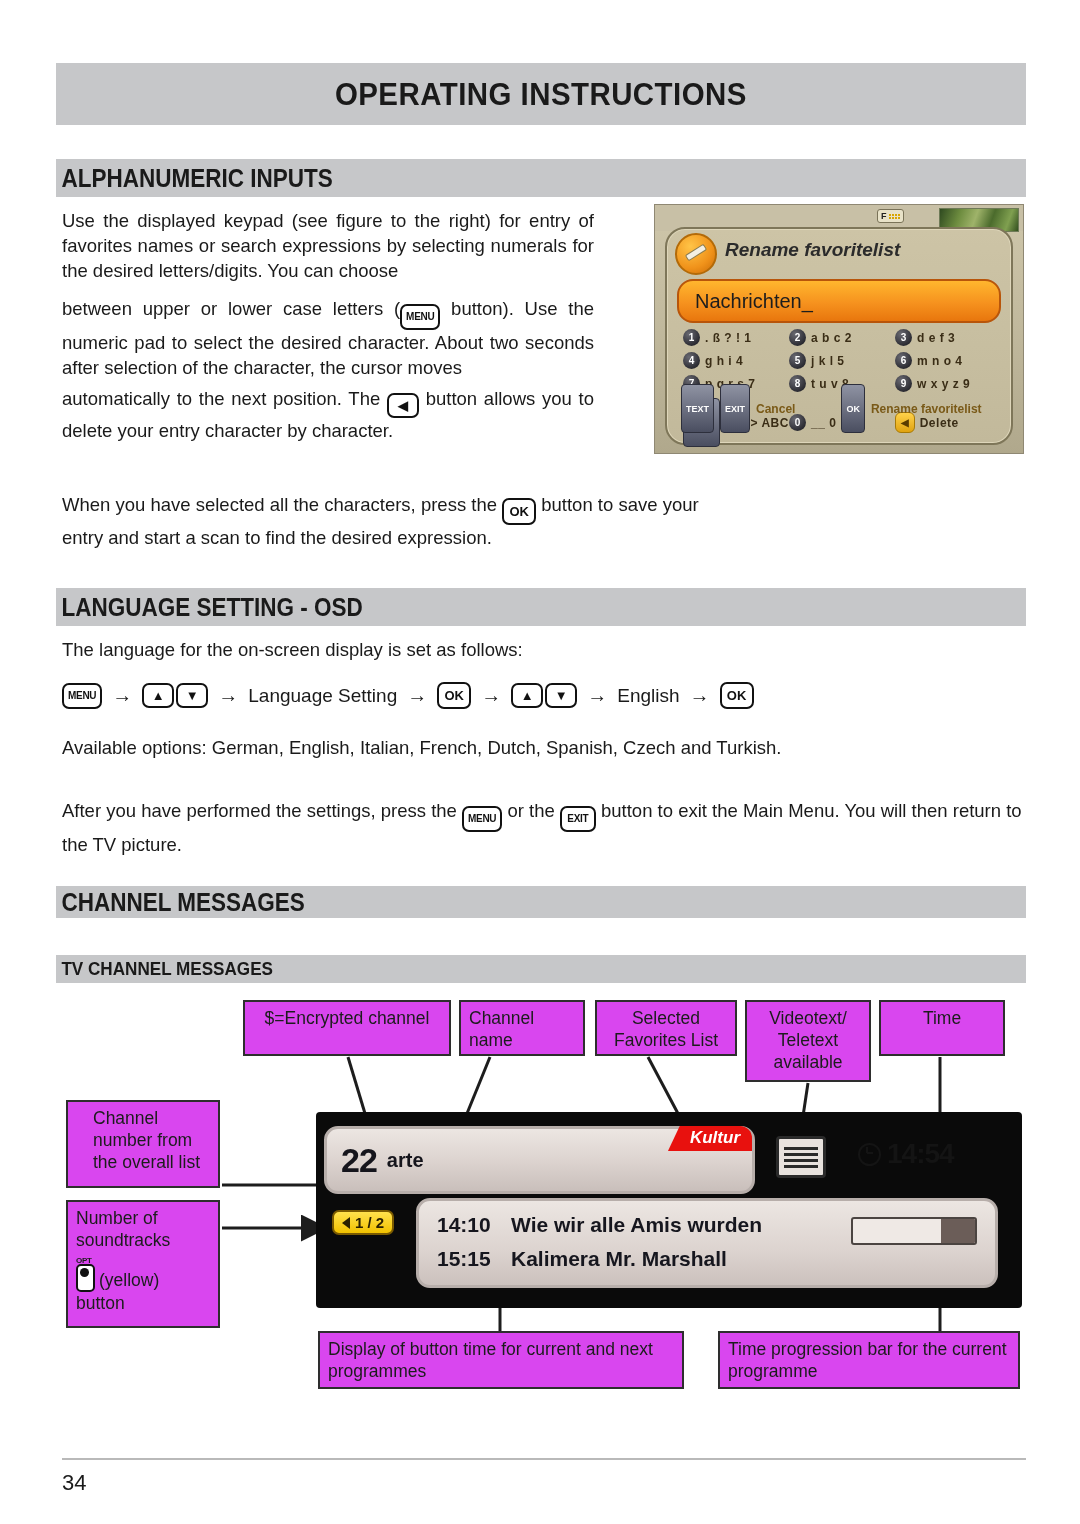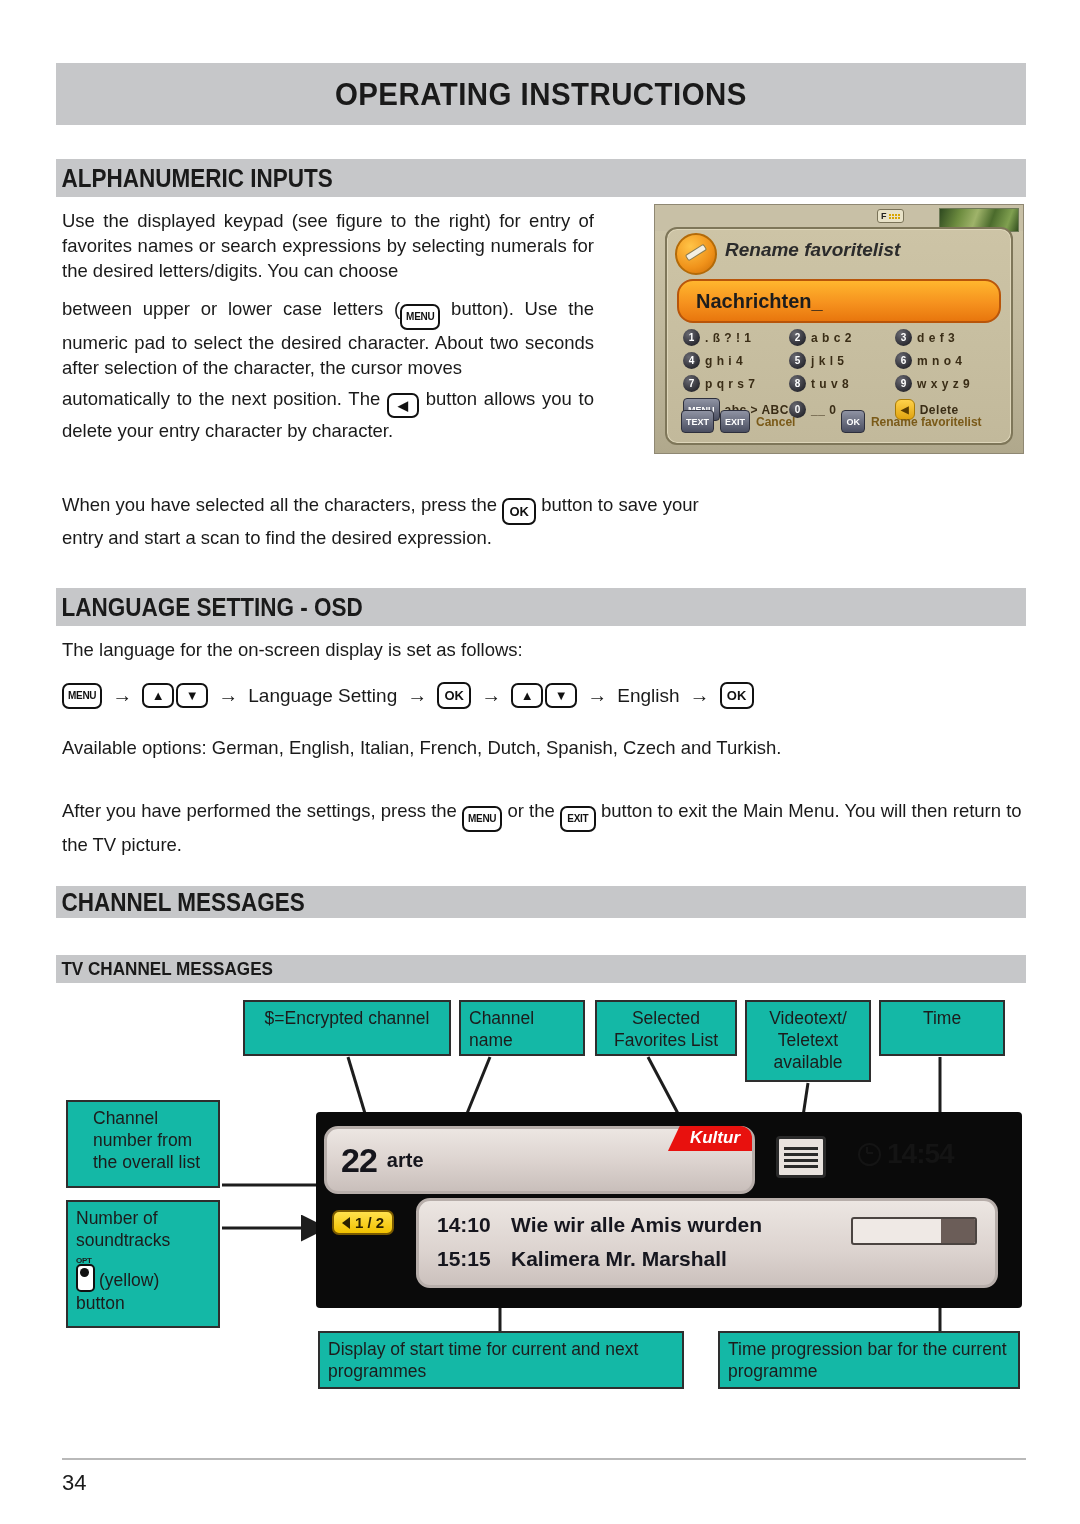--- a/index.html
+++ b/index.html
@@ -119,21 +119,21 @@
   }
   .fbadge .dots {
     display: grid; grid-template-columns: repeat(4,2px); grid-template-rows: repeat(2,2px);
     gap: 1px;
   }
   .fbadge .dots i { background: #d8a400; width:2px; height:2px; display:block; }
 
   .panel {
     position: absolute; left: 10px; top: 22px; right: 10px; bottom: 8px;
     background: linear-gradient(180deg,#cdc4a6 0%,#c2b99b 100%);
-    border: 2px solid #7e7659; border-radius: 12px;
+    border: 2px solid #7e7659; border-radius: 20px;
     box-shadow: inset 0 0 0 1px #ded6ba;
   }
   .panel-title {
     position: absolute; left: 58px; top: 10px;
     font-size: 19px; font-weight: bold; font-style: italic; color: #2b2b2b;
   }
   .pencil {
     position: absolute; left: 8px; top: 4px; width: 38px; height: 38px;
     border-radius: 50%;
     background: radial-gradient(circle at 35% 30%, #ffc447 0%, #f0921a 60%, #c96a06 100%);
@@ -145,55 +145,55 @@
     transform: rotate(-32deg); border-radius: 1px;
     box-shadow: 0 0 0 1px #8a7d52;
   }
   .inputbar {
     position: absolute; left: 10px; top: 50px; right: 10px; height: 40px;
     background: linear-gradient(180deg,#ffb62e 0%,#f6921e 55%,#e8760d 100%);
     border: 2px solid #b8550a; border-radius: 16px;
     display: flex; align-items: center;
   }
   .inputbar span {
-    font-size: 20px; font-weight: bold; color: #1d1d1d; margin-left: 17px;
+    padding-left: 16px; font-size: 20px; font-weight: normal; color: #1d1d1d;
   }
   .keygrid {
     position: absolute; left: 16px; top: 100px; right: 10px;
     display: grid; grid-template-columns: repeat(3, 1fr);
     row-gap: 6px;
   }
   .kcell { display: flex; align-items: center; gap: 5px; }
   .kbtn {
     width: 17px; height: 17px; border-radius: 50%;
     background: radial-gradient(circle at 35% 30%, #6a6a72 0%, #2c2c33 70%, #141418 100%);
     color: #fff; font-size: 10px; font-weight: bold;
     display: flex; align-items: center; justify-content: center;
     flex: 0 0 auto;
   }
   .kbtn.menu, .kbtn.text, .kbtn.exit, .kbtn.okb {
-    width: auto; border-radius: 4px; padding: 2px 4px; font-size: 9px;
+    width: auto; border-radius: 4px; padding: 15px 4px; font-size: 9px;
     background: linear-gradient(180deg,#8f93a3 0%,#4a4e60 100%);
     border: 1px solid #2d2f3c; color: #fff;
   }
   .kbtn.del {
     background: linear-gradient(180deg,#ffd24a 0%,#e0a310 100%);
     color: #5a3c00; border: 1px solid #a87a06; border-radius: 6px;
     width: auto; padding: 1px 5px; font-size: 10px;
   }
   .klabel { font-size: 12px; font-weight: bold; color: #3a2d16; letter-spacing: 0.5px; }
   .footrow {
     position: absolute; left: 14px; bottom: 10px; right: 10px;
     display: flex; align-items: center; gap: 6px;
   }
   .footrow .sp { width: 34px; }
   .footlabel { font-size: 12px; font-weight: bold; color: #7a5a18; }
   .cbox {
     position: absolute;
-    background: #14b8a6;
+    background: #d946ef;
     border: 2px solid #2e2e2e;
     font-size: 17.5px;
     line-height: 22px;
     color: #1c1c1c;
     box-sizing: border-box;
     padding: 5px 8px;
   }
   .cbox.center { text-align: center; }
 
   
@@ -487,21 +487,21 @@
   <div class="cbox" style="left:66px; top:1200px; width:154px; height:128px;">
     <div>Number of</div>
     <div>soundtracks</div>
     <div style="margin-top:6px;">
       <span class="optlabel" style="display:block; line-height:7px;">OPT</span>
       <span class="optkey"></span><span>(yellow)</span>
     </div>
     <div>button</div>
   </div>
 
-  <div class="cbox" style="left:318px; top:1331px; width:366px; height:58px;">Display of start time for current and next programmes</div>
+  <div class="cbox" style="left:318px; top:1331px; width:366px; height:58px;">Display of button time for current and next programmes</div>
 
   <div class="cbox" style="left:718px; top:1331px; width:302px; height:58px;">Time progression bar for the current programme</div>
 
   <div class="tv">
     <div class="tv-inner">
 
       <div class="tv-row1">
         <span class="chnum">22</span>
         <span class="chname">arte</span>
         <span class="kultur">Kultur</span>

